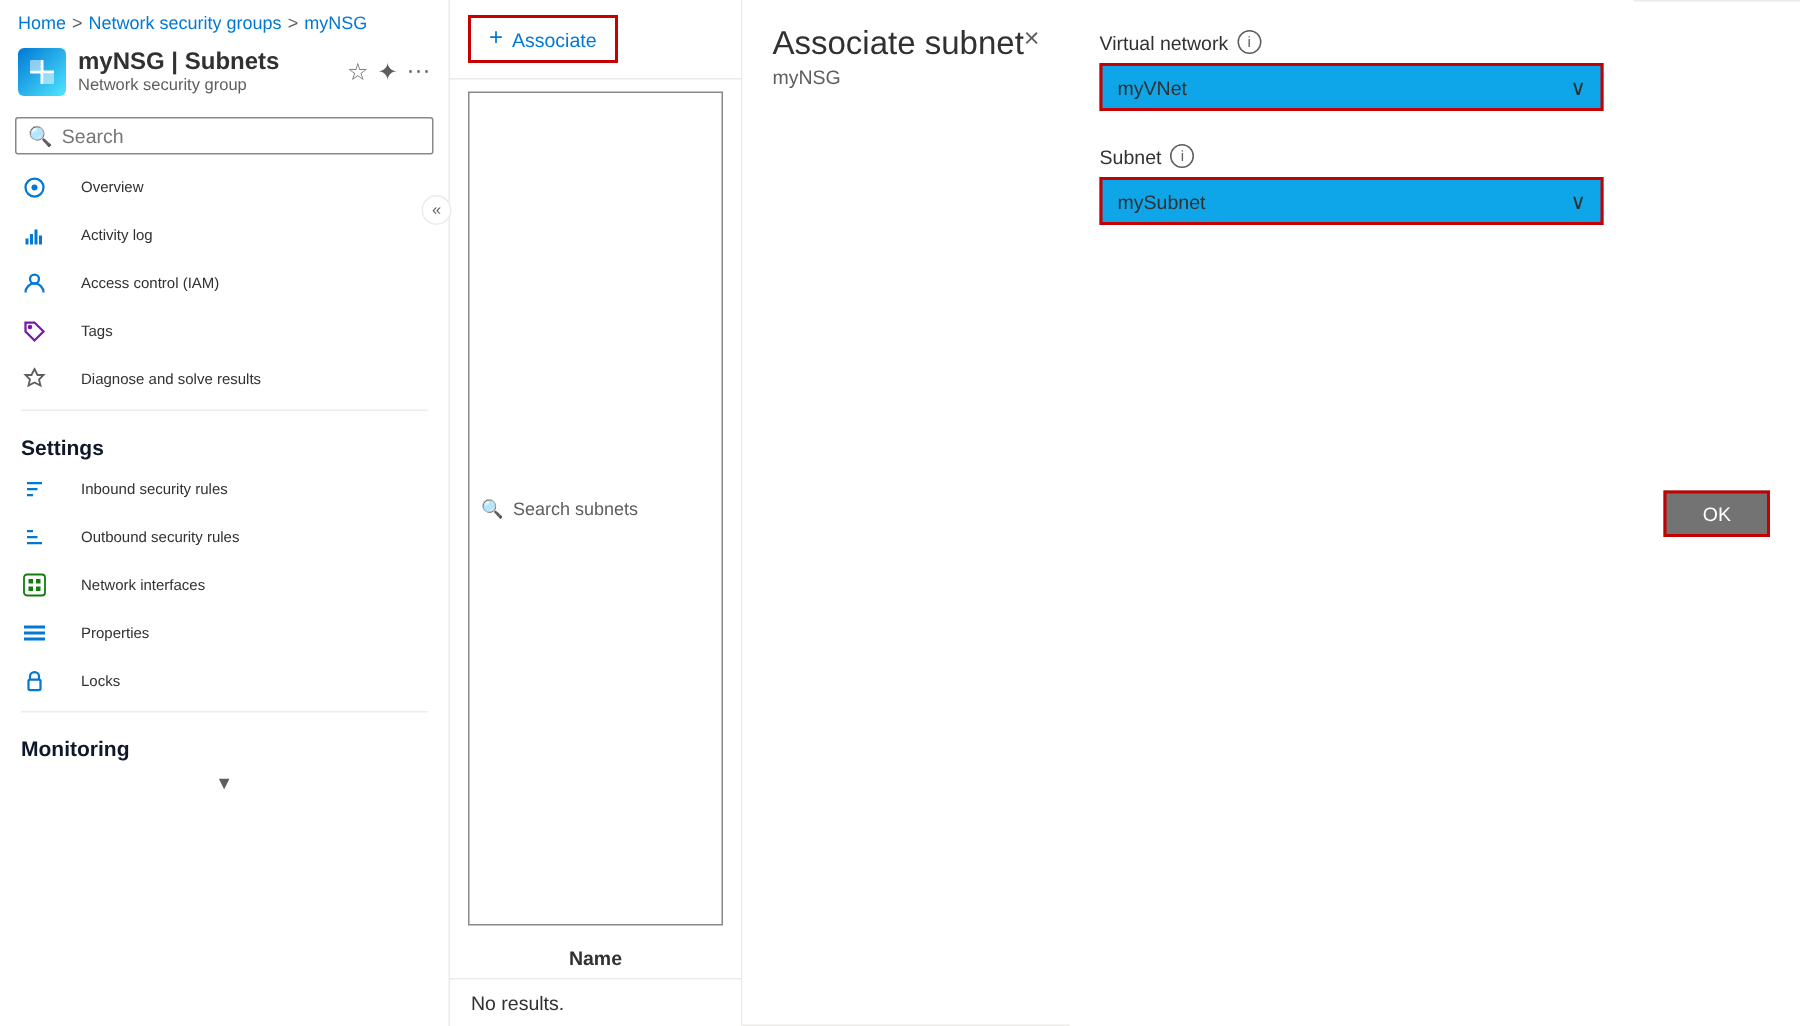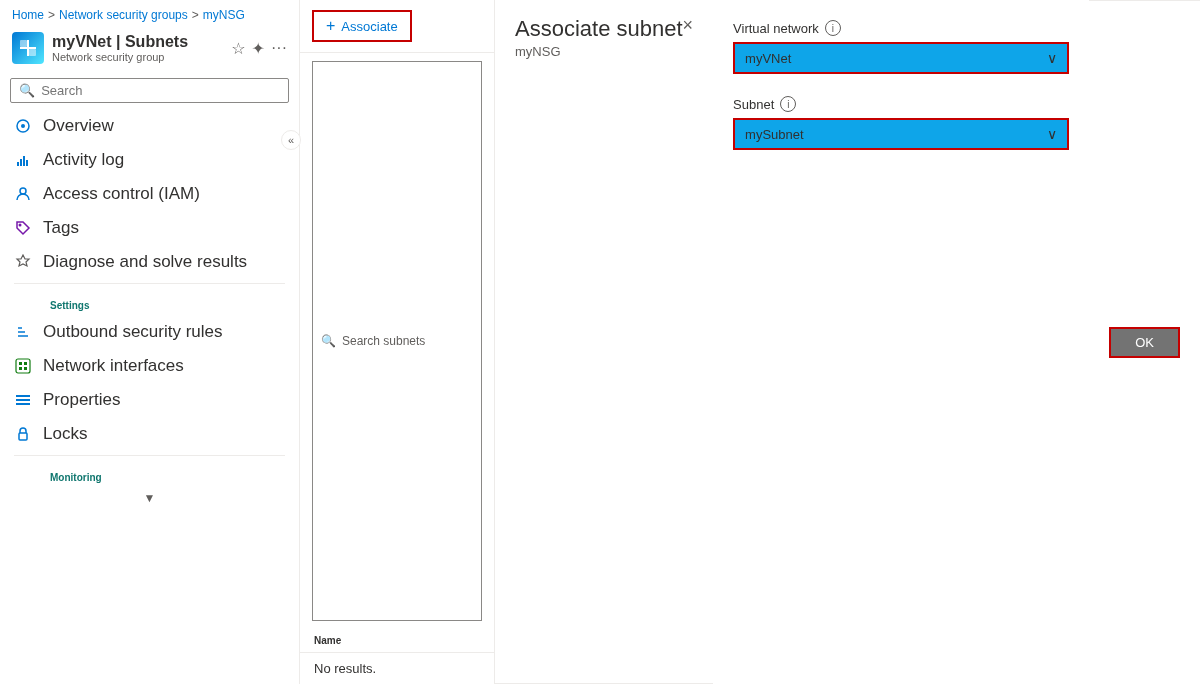--- a/index.html
+++ b/index.html
@@ -72,31 +72,31 @@
       border-radius: 50%;
       width: 20px; height: 20px;
       display: flex; align-items: center; justify-content: center;
       cursor: pointer; font-size: 11px; color: #605e5c; z-index: 10;
     }
 
     .nav-item {
       display: flex;
       align-items: center;
       padding: 7px 14px;
-      gap: 11px;
+      gap: 22px;
       cursor: pointer;
       color: #323130;
-      font-size: 17px;
+      font-size: 10px;
     }
     .nav-item.active { background: #e0e0e0; font-weight: 600; }
     .nav-icon { width: 18px; height: 18px; display: flex; align-items: center; justify-content: center; flex-shrink: 0; }
 
     .nav-section-label {
       padding: 12px 14px 4px;
-      font-size: 10px; font-weight: 600; color: #0f766e; margin-left: 36px;
+      font-size: 14px; font-weight: 600; color: #0f172a;
     }
     .nav-divider { border: none; border-top: 1px solid #edebe9; margin: 4px 14px; }
 
     
     .main-content {
       flex: 1;
       background: #fff;
       display: flex;
       flex-direction: column;
       overflow: hidden;
@@ -131,23 +131,24 @@
       gap: 6px;
       border: 1px solid #8a8886;
       padding: 4px 8px;
       font-size: 12px; color: #605e5c;
       flex: 1;
     }
 
     .table-header {
       padding: 6px 14px;
       font-weight: 600;
-      font-size: 10px;
+      font-size: 13px;
       color: #323130;
       border-bottom: 1px solid #edebe9;
+      text-align: center;
     }
     .no-results {
       padding: 8px 14px;
       font-size: 13px;
       color: #323130;
     }
 
     
     .panel {
       flex: 1;
@@ -256,21 +257,21 @@
     <div class="resource-header">
       <div class="resource-icon">
         <svg width="20" height="20" viewBox="0 0 20 20" fill="none">
           <rect x="2" y="9" width="16" height="2" fill="white"></rect>
           <rect x="9" y="2" width="2" height="16" fill="white"></rect>
           <rect x="2" y="2" width="7" height="7" rx="1" fill="rgba(255,255,255,0.5)"></rect>
           <rect x="11" y="11" width="7" height="7" rx="1" fill="rgba(255,255,255,0.5)"></rect>
         </svg>
       </div>
       <div class="resource-title-area">
-        <div class="resource-title">myVNet | Subnets</div>
+        <div class="resource-title">myNSG | Subnets</div>
         <div class="resource-subtitle">Network security group</div>
       </div>
       <div class="header-actions">
         <span>☆</span>
         <span>✦</span>
         <span>···</span>
       </div>
     </div>
 
     <div class="search-box">
@@ -321,20 +322,30 @@
         <svg width="16" height="16" viewBox="0 0 16 16">
             <path d="M8 1l2 4h4l-3 3 1 4-4-2-4 2 1-4-3-3h4z" fill="none" stroke="#605e5c" stroke-width="1.2"></path>
           </svg>
       </div>
       <span>Diagnose and solve results</span>
     </div>
 
     <hr class="nav-divider">
     <div class="nav-section-label">Settings</div>
 
+    <div class="nav-item">
+      <div class="nav-icon">
+        <svg width="16" height="16" viewBox="0 0 16 16">
+            <line x1="3" y1="4" x2="13" y2="4" stroke="#0078d4" stroke-width="1.5"></line>
+            <line x1="3" y1="8" x2="10" y2="8" stroke="#0078d4" stroke-width="1.5"></line>
+            <line x1="3" y1="12" x2="7" y2="12" stroke="#0078d4" stroke-width="1.5"></line>
+          </svg>
+      </div>
+      <span>Inbound security rules</span>
+    </div>
     <div class="nav-item">
       <div class="nav-icon">
         <svg width="16" height="16" viewBox="0 0 16 16">
             <line x1="3" y1="4" x2="7" y2="4" stroke="#0078d4" stroke-width="1.5"></line>
             <line x1="3" y1="8" x2="10" y2="8" stroke="#0078d4" stroke-width="1.5"></line>
             <line x1="3" y1="12" x2="13" y2="12" stroke="#0078d4" stroke-width="1.5"></line>
           </svg>
       </div>
       <span>Outbound security rules</span>
     </div>

